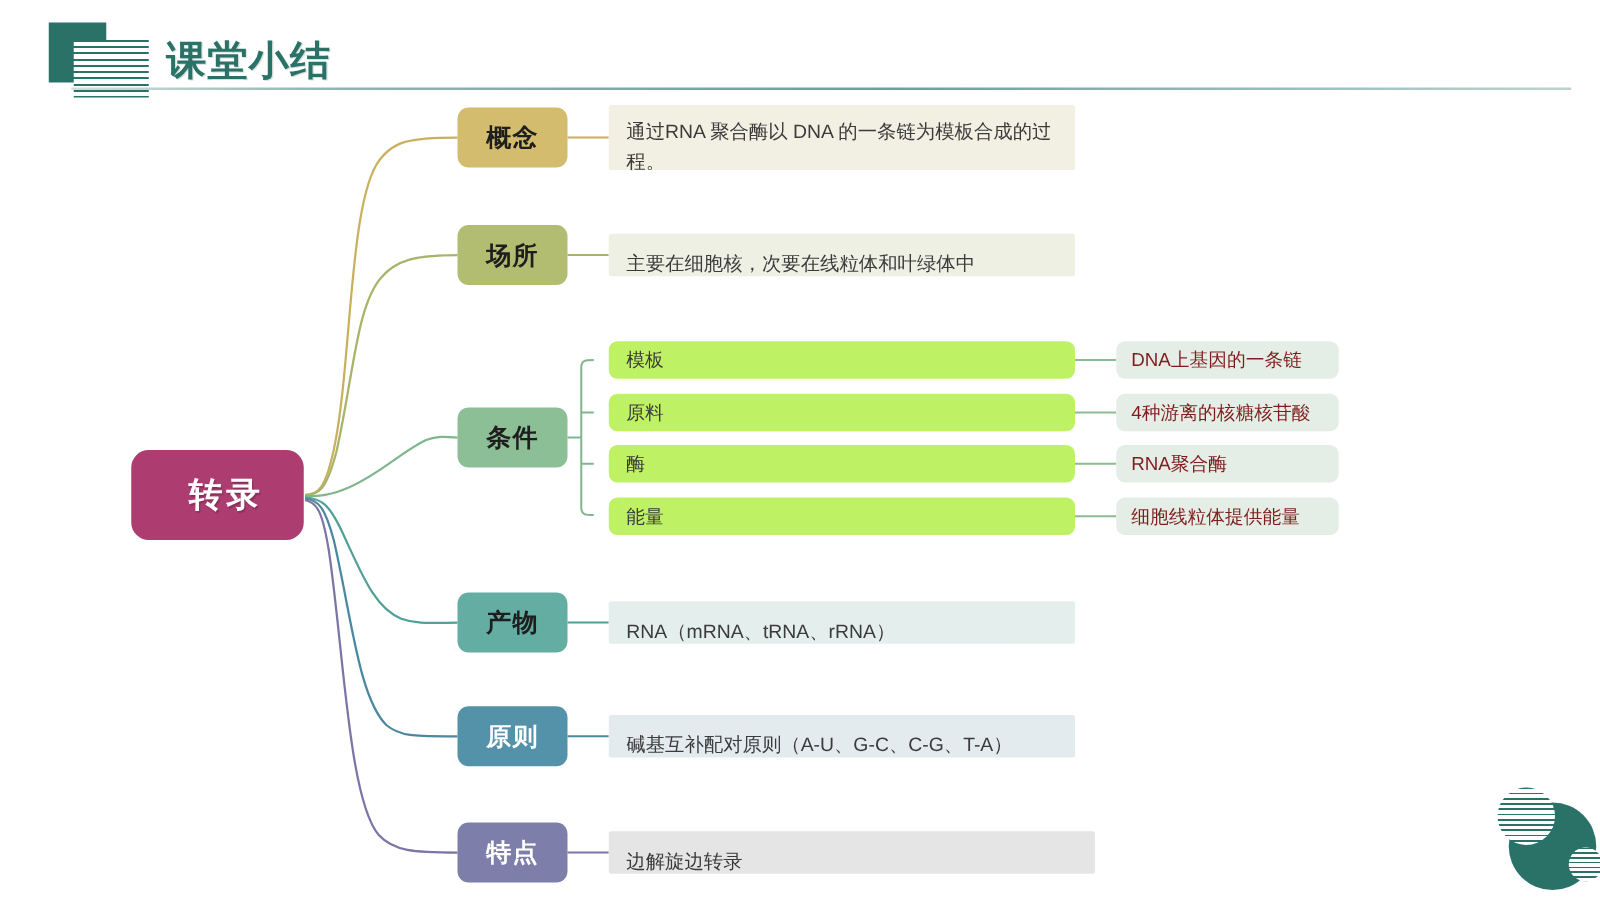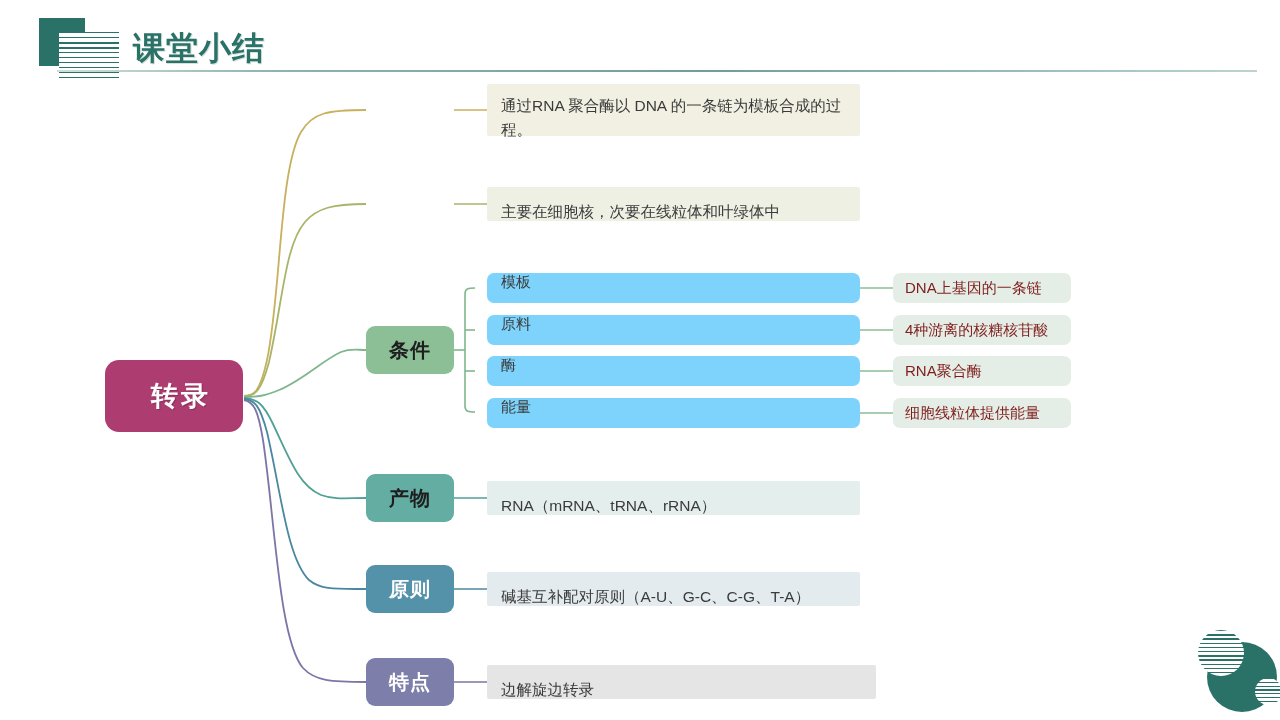--- a/index.html
+++ b/index.html
@@ -157,25 +157,26 @@
     color: #3b3b3b;
     padding: 16px 0 0 14px;
     line-height: 1.55;
   }
 
   
   .sub-panel {
     position: absolute;
     box-sizing: border-box;
     display: flex;
+    align-items: center;
     border-radius: 7px;
     font-size: 15px;
     color: #3b3b3b;
     padding-left: 14px;
-    background: #7dd3fc;
+    background: #bef264;
   }
   .leaf-panel {
     position: absolute;
     box-sizing: border-box;
     display: flex;
     align-items: center;
     border-radius: 7px;
     font-size: 15px;
     color: #7f1d1d;
     padding-left: 12px;
@@ -222,24 +223,30 @@
     <line x1="843" y1="288" x2="876" y2="288" stroke="#8bbd95" stroke-width="1.6"></line>
     <line x1="843" y1="330" x2="876" y2="330" stroke="#8bbd95" stroke-width="1.6"></line>
     <line x1="843" y1="371" x2="876" y2="371" stroke="#8bbd95" stroke-width="1.6"></line>
     <line x1="843" y1="413" x2="876" y2="413" stroke="#8bbd95" stroke-width="1.6"></line>
   </svg>
 
   <div class="node root-node">
     <span>转录</span>
   </div>
 
+  <div class="node branch-node" style="top:86px; background:#d3bc6d; color:#1e1e1e;">
+    <span>概念</span>
+  </div>
   <div class="panel" style="left:470px; top:84px; width:373px; height:52px; background:#f2f0e3; padding-right:14px;">
     <span>通过RNA 聚合酶以 DNA 的一条链为模板合成的过程。</span>
   </div>
 
+  <div class="node branch-node" style="top:180px; background:#b2bd72; color:#1e1e1e;">
+    <span>场所</span>
+  </div>
   <div class="panel" style="left:470px; top:187px; width:373px; height:34px; background:#eef0e4;">
     <span>主要在细胞核，次要在线粒体和叶绿体中</span>
   </div>
 
   <div class="node branch-node" style="top:326px; background:#8cbf96; color:#1e1e1e;">
     <span>条件</span>
   </div>
 
   <div class="sub-panel" style="left:470px; top:273px; width:373px; height:30px;">
     <span>模板</span>

